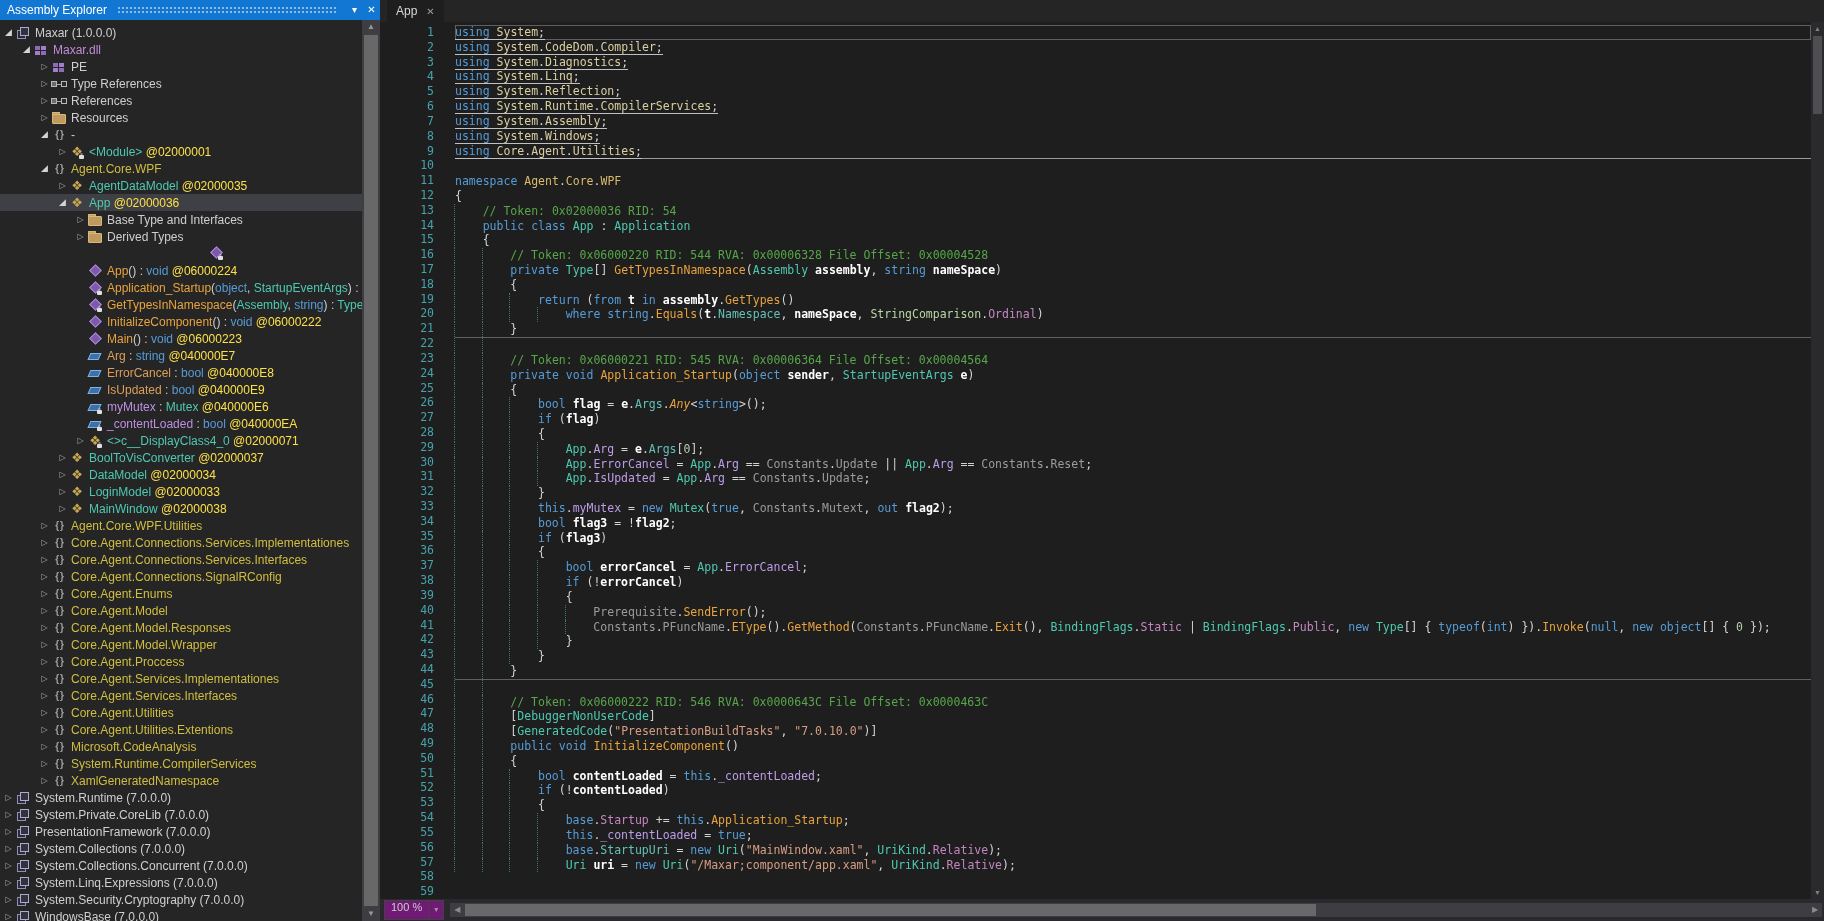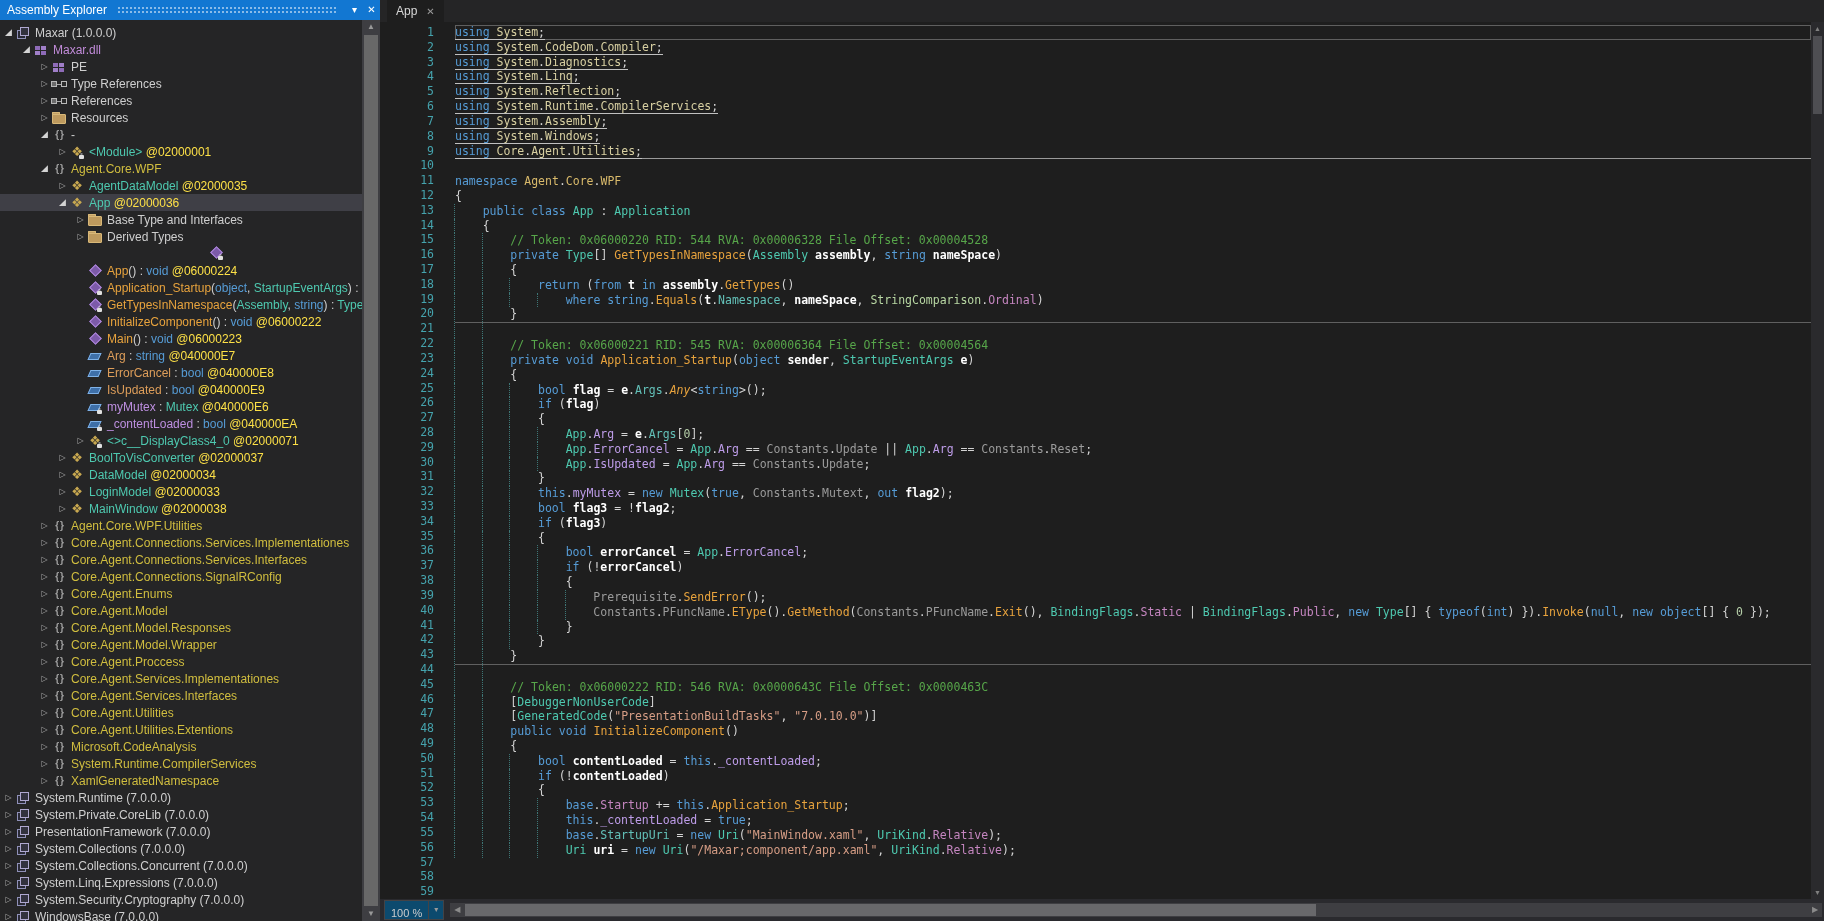--- a/index.html
+++ b/index.html
@@ -77,21 +77,21 @@
   .tk-e{color:#B8D7A3}.tk-ev{color:#C586C0}.tk-p{color:#63C0B8}
   .tk-l{color:#FFFFFF;font-weight:bold}.tk-w{color:#D4D4D4}
   
   #v-scroll{position:absolute;right:0;top:22px;width:13px;bottom:22px;background:#2A2A2D;}
   #v-scroll .thumb{position:absolute;left:2px;right:2px;top:14px;height:78px;background:#4E4E52;}
   #v-scroll .arr{position:absolute;left:0;width:13px;height:13px;color:#808080;font-size:7px;
      text-align:center;line-height:13px;}
   
   #ed-status{position:absolute;left:0;right:0;bottom:0;height:22px;background:#2A2A2E;
      display:flex;align-items:center;}
-  #zoom-combo{margin-left:4px;height:18px;display:flex;align-items:flex-end;background:#0c4a6e;
+  #zoom-combo{margin-left:4px;height:18px;display:flex;align-items:flex-start;background:#701a75;
      border:1px solid #434346;color:#CCCCCC;font-size:11px;}
   #zoom-combo .zval{padding:0 6px;}
   #zoom-combo .zarr{width:14px;text-align:center;font-size:8px;color:#999;border-left:1px solid #434346;height:100%;line-height:18px;}
   #h-scroll{flex:1;height:14px;margin:0 2px 0 6px;background:#3E3E42;position:relative;}
   #h-scroll .arr{position:absolute;top:0;width:14px;height:14px;color:#8A8A8A;font-size:8px;
      text-align:center;line-height:14px;}
   #h-scroll .thumb{position:absolute;top:1px;height:12px;left:15px;width:62%;background:#68686B;}
 </style>
 </head>
 <body>
@@ -452,20 +452,21 @@
         <div class="ln"><span class="uw"><span class="tk-k">using</span><span class="tk-w"> </span><span class="tk-ns">System</span><span class="tk-w">.</span><span class="tk-ns">Diagnostics</span><span class="tk-w">;</span></span></div>
         <div class="ln"><span class="uw"><span class="tk-k">using</span><span class="tk-w"> </span><span class="tk-ns">System</span><span class="tk-w">.</span><span class="tk-ns">Linq</span><span class="tk-w">;</span></span></div>
         <div class="ln"><span class="uw"><span class="tk-k">using</span><span class="tk-w"> </span><span class="tk-ns">System</span><span class="tk-w">.</span><span class="tk-ns">Reflection</span><span class="tk-w">;</span></span></div>
         <div class="ln"><span class="uw"><span class="tk-k">using</span><span class="tk-w"> </span><span class="tk-ns">System</span><span class="tk-w">.</span><span class="tk-ns">Runtime</span><span class="tk-w">.</span><span class="tk-ns">CompilerServices</span><span class="tk-w">;</span></span></div>
         <div class="ln"><span class="uw"><span class="tk-k">using</span><span class="tk-w"> </span><span class="tk-ns">System</span><span class="tk-w">.</span><span class="tk-ns">Assembly</span><span class="tk-w">;</span></span></div>
         <div class="ln"><span class="uw"><span class="tk-k">using</span><span class="tk-w"> </span><span class="tk-ns">System</span><span class="tk-w">.</span><span class="tk-ns">Windows</span><span class="tk-w">;</span></span></div>
         <div class="ln rulelight"><span class="uw"><span class="tk-k">using</span><span class="tk-w"> </span><span class="tk-ns">Core</span><span class="tk-w">.</span><span class="tk-ns">Agent</span><span class="tk-w">.</span><span class="tk-ns">Utilities</span><span class="tk-w">;</span></span></div>
         <div class="ln"></div>
         <div class="ln"><span class="tk-k">namespace</span><span class="tk-w"> </span><span class="tk-nsb">Agent</span><span class="tk-w">.</span><span class="tk-nsb">Core</span><span class="tk-w">.</span><span class="tk-nsb">WPF</span></div>
         <div class="ln"><span class="tk-w">{</span></div>
+        <div class="ln"><span class="g"></span><span class="tk-c">// Token: 0x02000036 RID: 54</span></div>
         <div class="ln"><span class="g"></span><span class="tk-k">public</span><span class="tk-w"> </span><span class="tk-k">class</span><span class="tk-w"> </span><span class="tk-t">App</span><span class="tk-w"> : </span><span class="tk-t">Application</span></div>
         <div class="ln"><span class="g"></span><span class="tk-w">{</span></div>
         <div class="ln"><span class="g"></span><span class="g"></span><span class="tk-c">// Token: 0x06000220 RID: 544 RVA: 0x00006328 File Offset: 0x00004528</span></div>
         <div class="ln"><span class="g"></span><span class="g"></span><span class="tk-k">private</span><span class="tk-w"> </span><span class="tk-t">Type</span><span class="tk-w">[] </span><span class="tk-m">GetTypesInNamespace</span><span class="tk-w">(</span><span class="tk-t">Assembly</span><span class="tk-w"> </span><span class="tk-l">assembly</span><span class="tk-w">, </span><span class="tk-k">string</span><span class="tk-w"> </span><span class="tk-l">nameSpace</span><span class="tk-w">)</span></div>
         <div class="ln"><span class="g"></span><span class="g"></span><span class="tk-w">{</span></div>
         <div class="ln"><span class="g"></span><span class="g"></span><span class="g"></span><span class="tk-k">return</span><span class="tk-w"> (</span><span class="tk-k">from</span><span class="tk-w"> </span><span class="tk-l">t</span><span class="tk-w"> </span><span class="tk-k">in</span><span class="tk-w"> </span><span class="tk-l">assembly</span><span class="tk-w">.</span><span class="tk-m">GetTypes</span><span class="tk-w">()</span></div>
         <div class="ln"><span class="g"></span><span class="g"></span><span class="g"></span><span class="g"></span><span class="tk-k">where</span><span class="tk-w"> </span><span class="tk-k">string</span><span class="tk-w">.</span><span class="tk-m">Equals</span><span class="tk-w">(</span><span class="tk-l">t</span><span class="tk-w">.</span><span class="tk-p">Namespace</span><span class="tk-w">, </span><span class="tk-l">nameSpace</span><span class="tk-w">, </span><span class="tk-e">StringComparison</span><span class="tk-w">.</span><span class="tk-ev">Ordinal</span><span class="tk-w">)</span></div>
         <div class="ln rule"><span class="g"></span><span class="g"></span><span class="tk-w">}</span></div>
         <div class="ln"><span class="g"></span><span class="g"></span></div>
         <div class="ln"><span class="g"></span><span class="g"></span><span class="tk-c">// Token: 0x06000221 RID: 545 RVA: 0x00006364 File Offset: 0x00004564</span></div>

